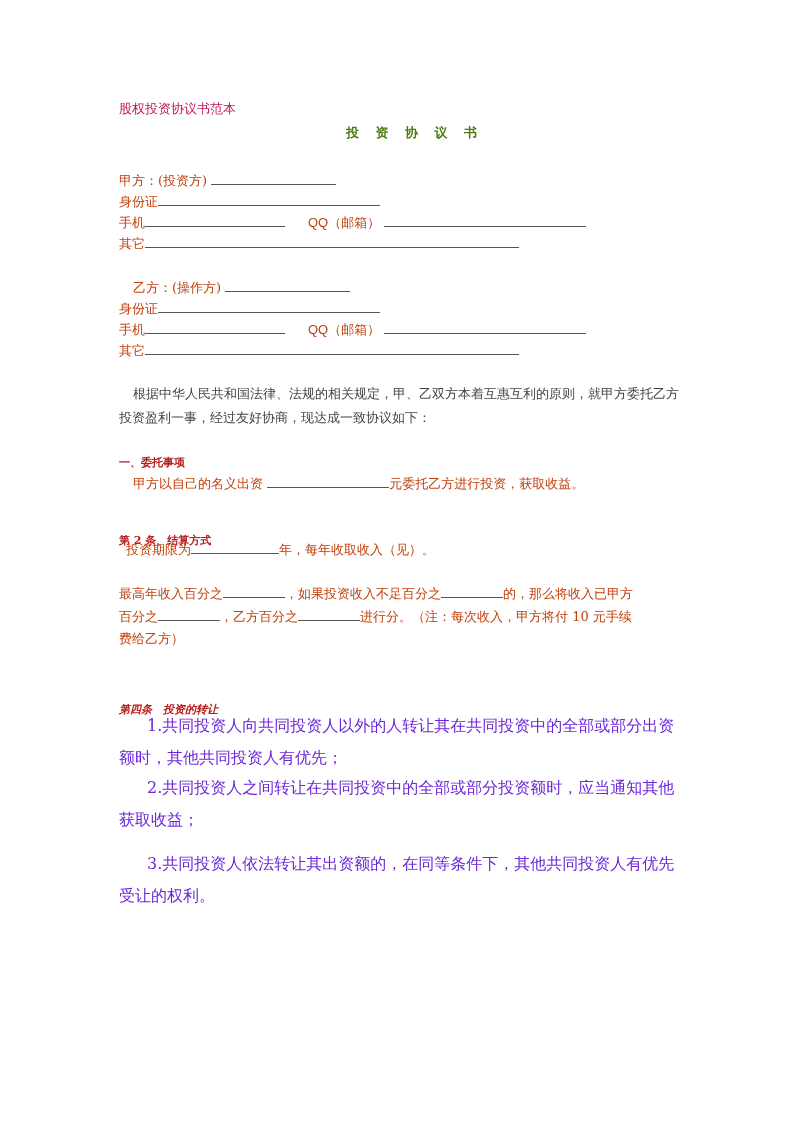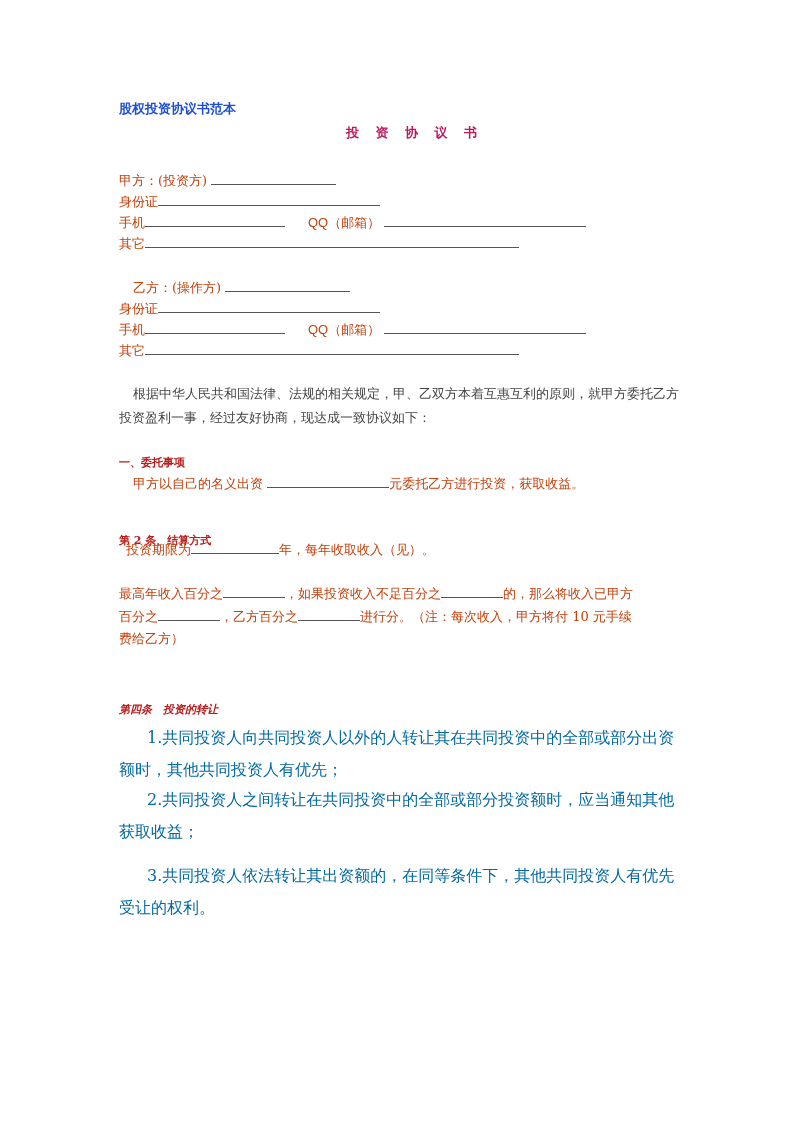--- a/index.html
+++ b/index.html
@@ -1,26 +1,26 @@
 <!DOCTYPE html>
 <html><head>
   <meta charset="utf-8">
   <style>
     html, body { margin: 0; padding: 0; background: #ffffff; }
     body { width: 794px; height: 1123px; position: relative; overflow: hidden;
       font-family: "DejaVu Serif", "Liberation Serif", serif; color: #333333; }
     .abs { position: absolute; white-space: nowrap; }
-    .doc-title { left: 119px; top: 100px; font-size: 13px; font-weight: bold; color: #1d4ed8; }
-    .main-title { left: 346px; top: 124px; font-size: 13px; font-weight: bold; color: #be185d; letter-spacing: 6px; }
+    .doc-title { left: 119px; top: 100px; font-size: 13px; font-weight: normal; color: #be185d; }
+    .main-title { left: 346px; top: 124px; font-size: 13px; font-weight: bold; color: #4d7c0f; letter-spacing: 6px; }
     .line { font-size: 13px; color: #c2410c; line-height: 18px; }
     .ul { display: inline-block; border-bottom: 1px solid #555; height: 13px; vertical-align: baseline; }
     .sans { font-family: "Liberation Sans", "DejaVu Sans", sans-serif; }
     .heading { font-size: 11px; font-weight: bold; color: #b91c1c; }
     .para { font-size: 13px; color: #444; line-height: 24px; white-space: normal; width: 560px; }
-    .big { font-size: 16px; color: #0369a1; line-height: 32px; white-space: normal; width: 560px; margin-top: 12px; }
+    .big { font-size: 16px; color: #6d28d9; line-height: 32px; white-space: normal; width: 560px; }
   </style>
 </head>
 <body>
 
 <div class="abs doc-title">股权投资协议书范本</div>
 <div class="abs main-title">投 资 协 议 书</div>
 
 <div class="abs line" style="left:119px;top:171px;">
   <span>甲方：(投资方) </span><span class="ul" style="width:125px;"></span>
 </div>

